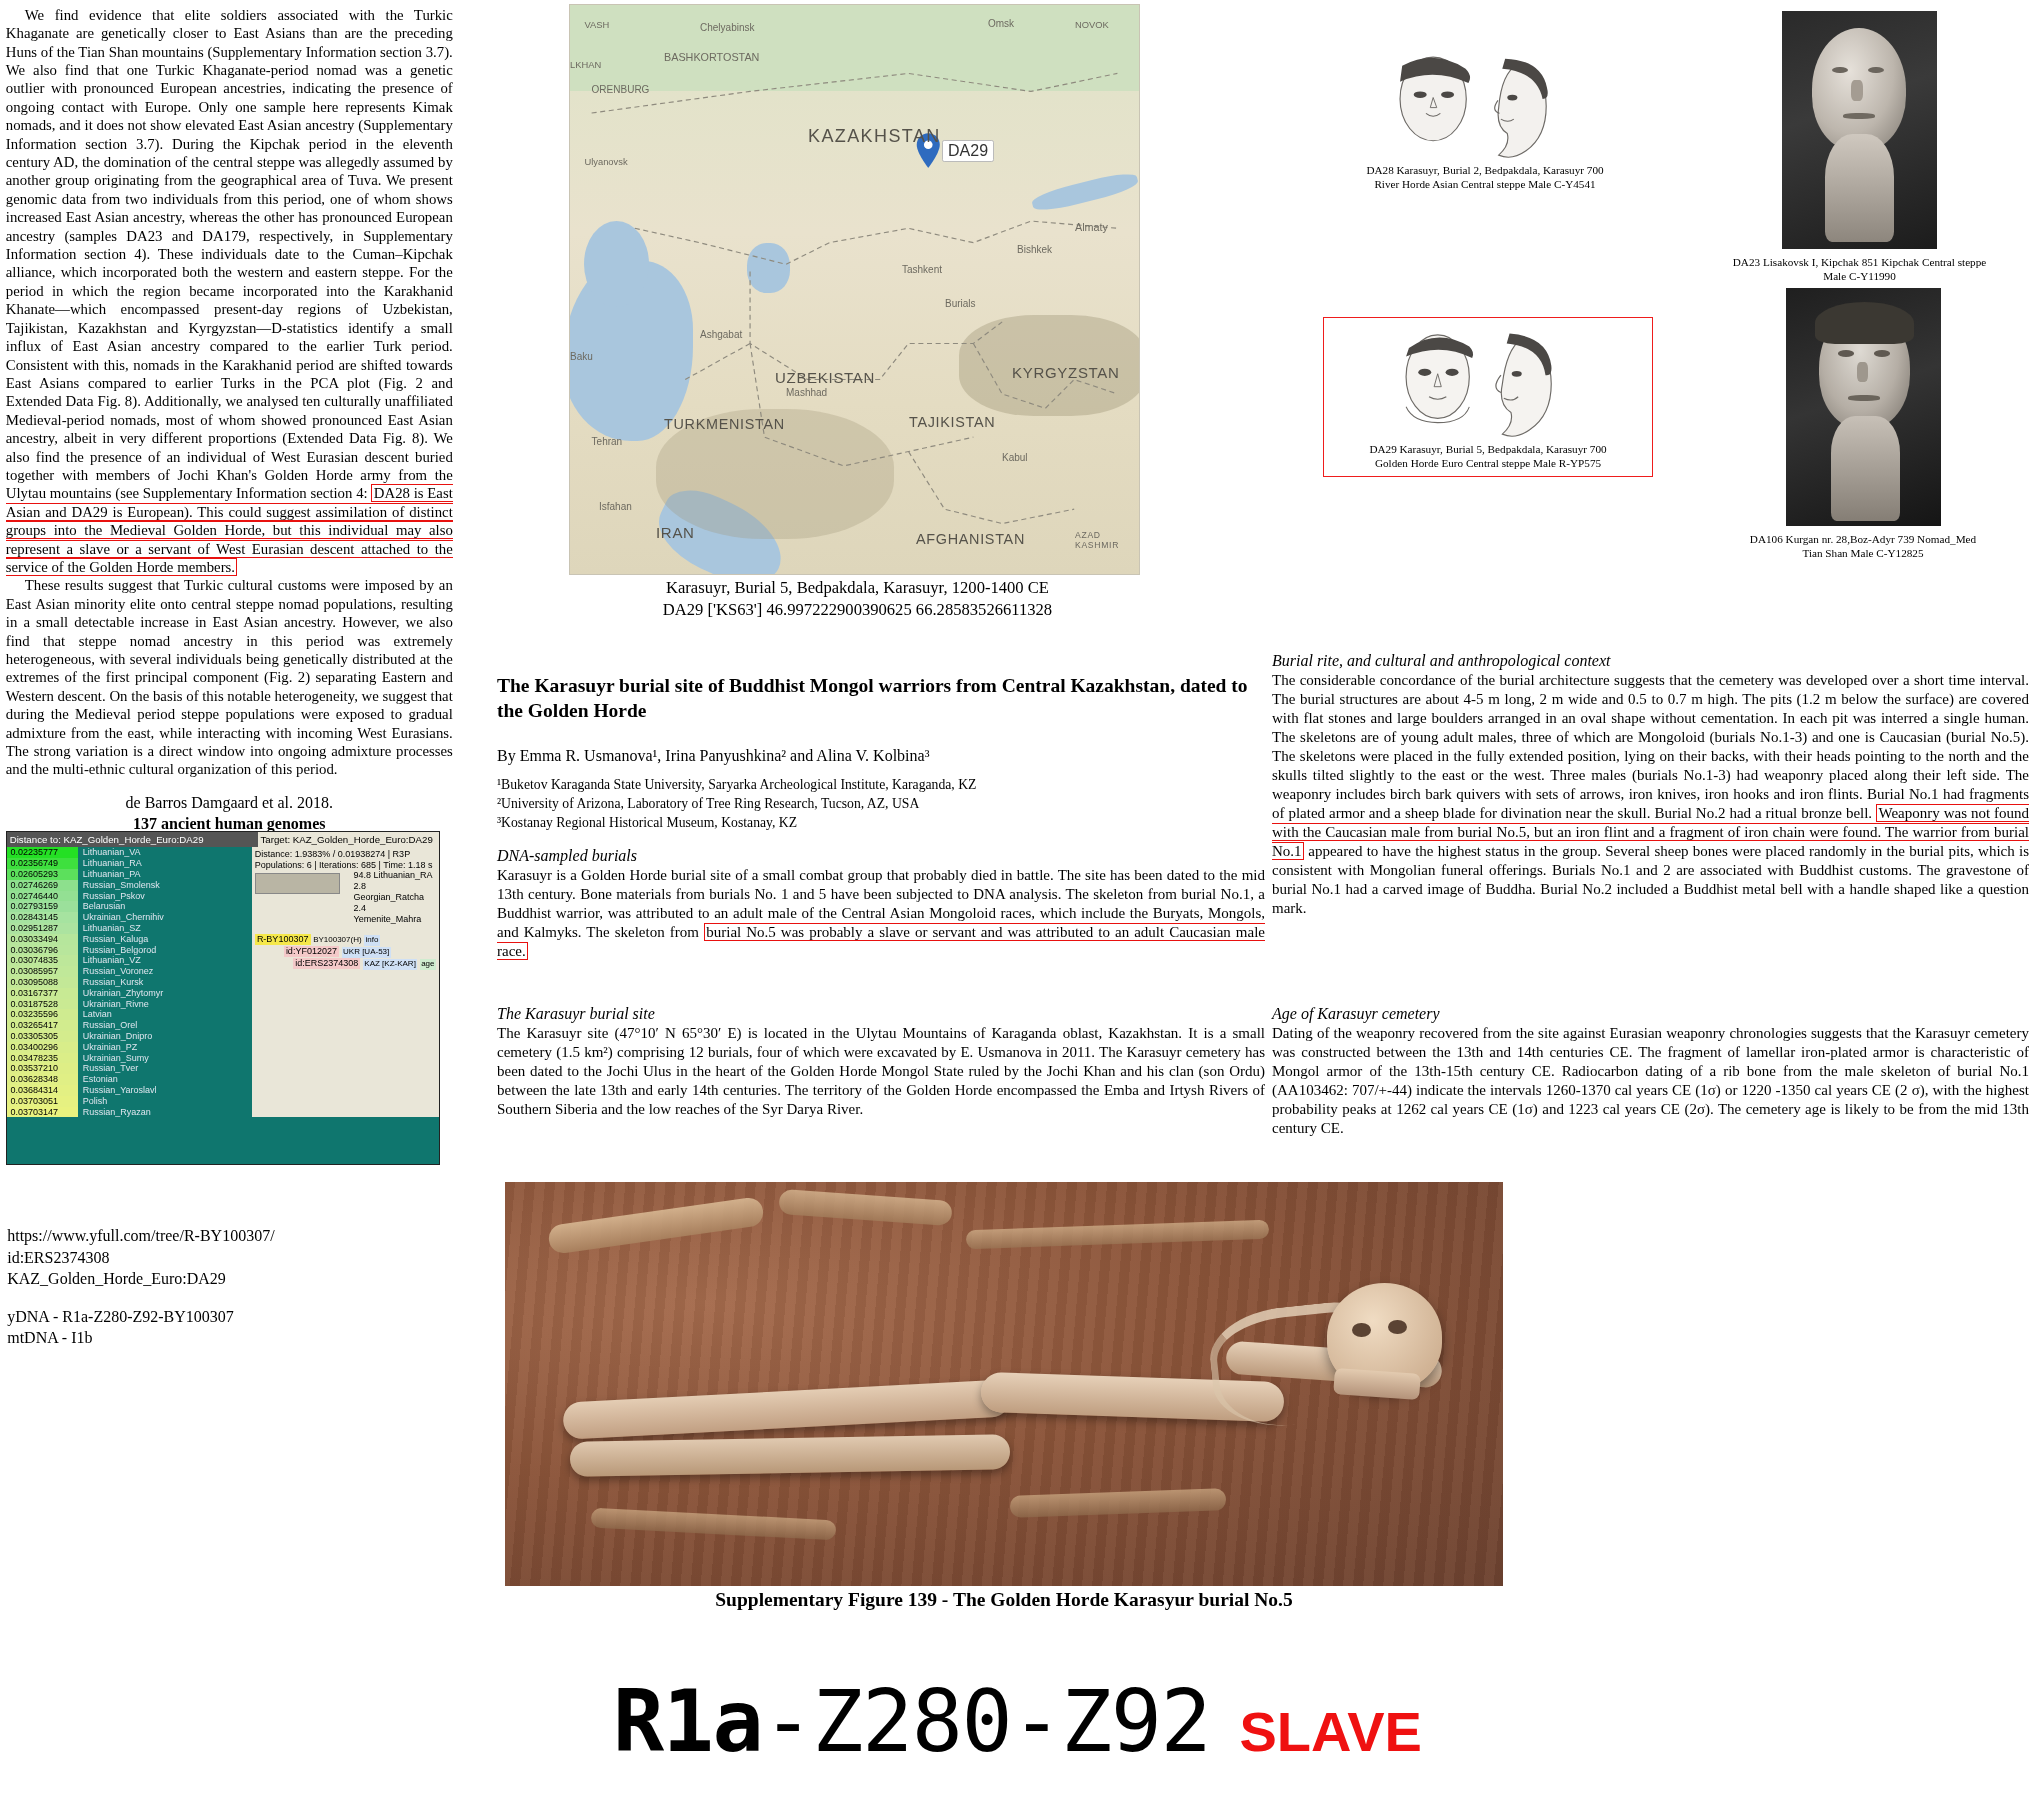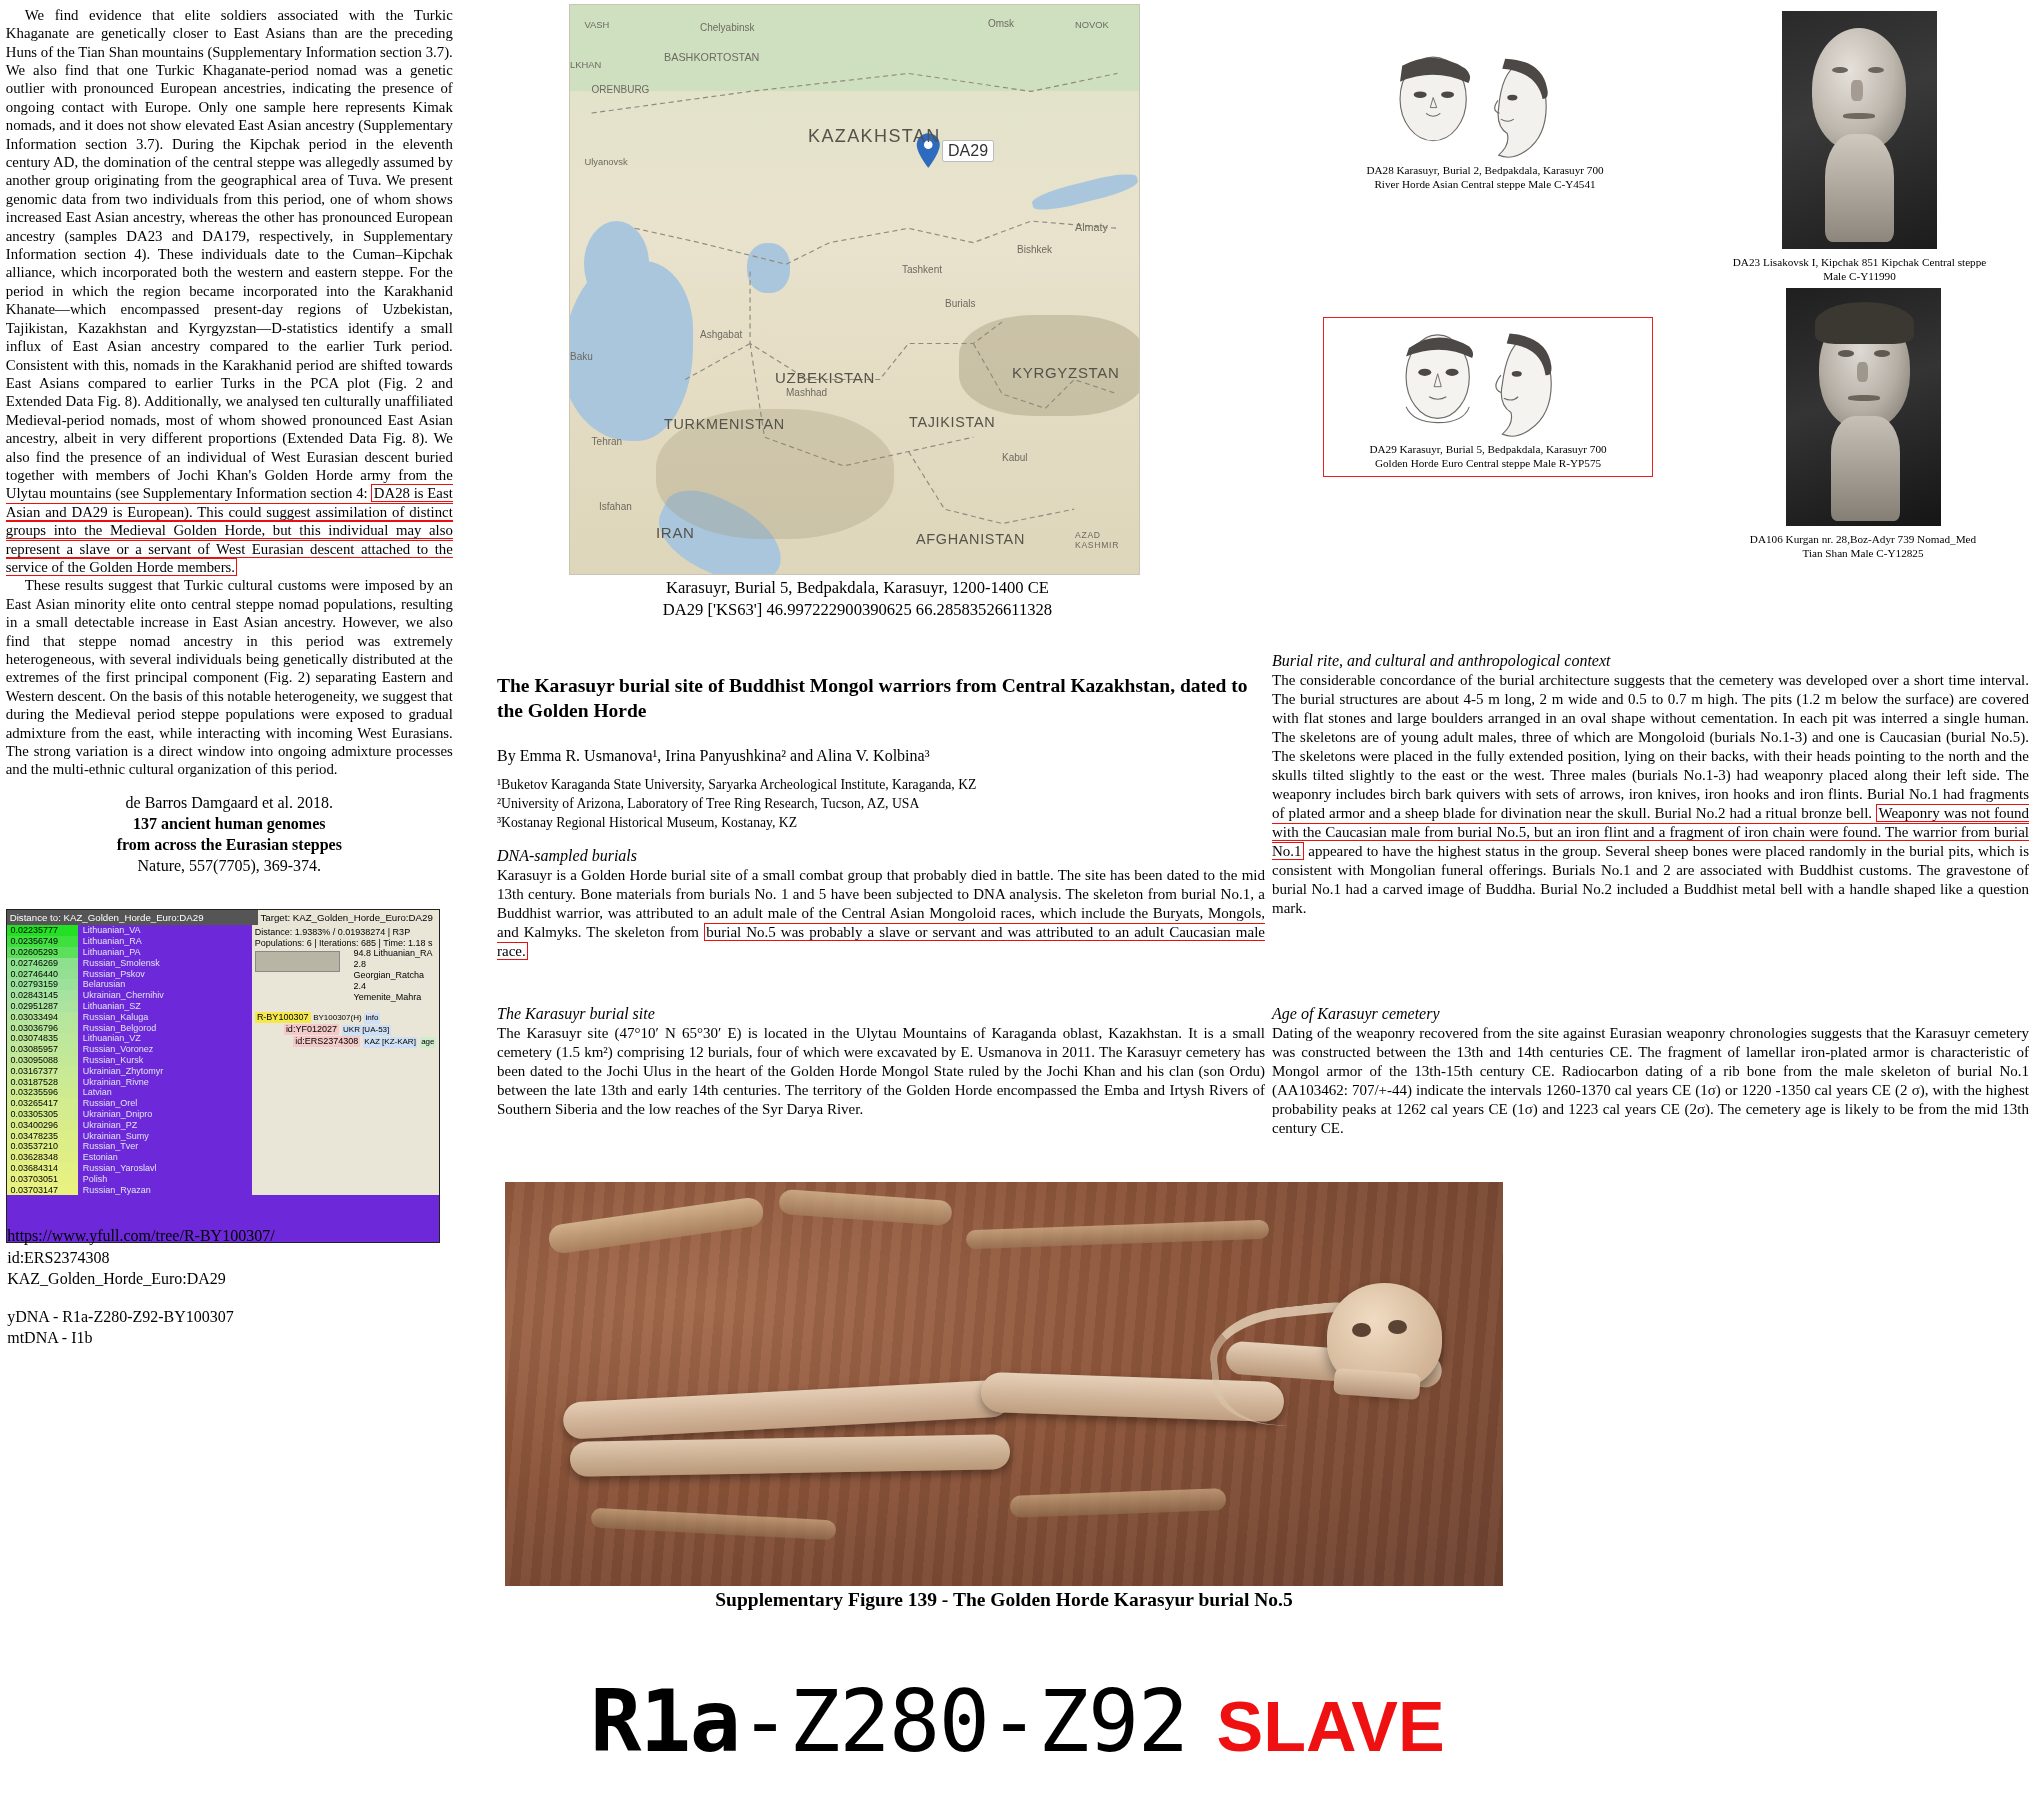--- a/index.html
+++ b/index.html
@@ -7,21 +7,21 @@
   .abs{position:absolute;}
 
   
   #left-col{left:5.8px;top:5.8px;width:447px;}
   #left-col p{margin:0 0 0 0;text-align:justify;font-size:14.8px;line-height:18.4px;text-indent:19px;}
   .hl-box{border:1.4px solid #e8110f;padding:0 1.4px;}
   .ref-block{margin-top:13px;text-align:center;font-size:16px;line-height:21px;}
   .ref-block .b{font-weight:bold;}
 
   
-  #oracle{left:5.8px;top:909px;width:432px;height:332px;background:#6d28d9;border:0.7px solid #222;}
+  #oracle{left:5.8px;top:831px;width:432px;height:332px;background:#0f766e;border:0.7px solid #222;}
   #oracle .hdr{display:flex;font-size:9.7px;color:#fff;font-family:"Liberation Sans",sans-serif;}
   #oracle .hdr .l{width:245px;padding:2.2px 2.9px;background:#555;}
   #oracle .hdr .r{flex:1;padding:2.2px 2.9px;background:#e9e6d8;color:#000;}
   #oracle .body{display:flex;}
   #oracle .left-list{width:245px;}
   #oracle .row{display:flex;font-size:9px;font-family:"Liberation Sans",sans-serif;line-height:10.8px;height:10.8px;}
   #oracle .row .d{width:68px;text-align:left;padding-left:3.6px;color:#000;}
   #oracle .row .n{color:#dfe6ef;padding-left:4.3px;}
   #oracle .right-pane{flex:1;background:#e9e6d8;font-size:9px;font-family:"Liberation Sans",sans-serif;color:#000;padding:1.4px 2.9px;}
   #oracle .right-pane .line{line-height:10.8px;}
@@ -58,21 +58,21 @@
   #age-sec{left:1272px;top:1005px;width:757px;}
 
   
   #burial{left:505px;top:1182px;width:998px;height:404px;background:#8a5a45;overflow:hidden;}
   #burial-cap{left:505px;top:1589px;width:998px;text-align:center;font-size:19.5px;font-weight:bold;}
 
   
   #banner{left:0;top:1672px;width:2035px;text-align:center;}
   #banner .mono{font-family:"DejaVu Sans Mono",monospace;font-size:85px;letter-spacing:-1.4px;}
   #banner .b1{font-weight:bold;}
-  #banner .slave{font-family:"Liberation Sans",sans-serif;font-weight:bold;color:#ef1111;font-size:70px;margin-left:29px;}
+  #banner .slave{font-family:"Liberation Sans",sans-serif;font-weight:bold;color:#ef1111;font-size:56px;margin-left:29px;}
 </style>
 </head>
 <body>
 
 <div class="abs" id="left-col">
   <p><span>We find evidence that elite soldiers associated with the Turkic Khaganate are genetically closer to East Asians than are the preceding Huns of the Tian Shan mountains (Supplementary Information section 3.7). We also find that one Turkic Khaganate-period nomad was a genetic outlier with pronounced European ancestries, indicating the presence of ongoing contact with Europe. Only one sample here represents Kimak nomads, and it does not show elevated East Asian ancestry (Supplementary Information section 3.7). During the Kipchak period in the eleventh century AD, the domination of the central steppe was allegedly assumed by another group originating from the geographical area of Tuva. We present genomic data from two individuals from this period, one of whom shows increased East Asian ancestry, whereas the other has pronounced European ancestry (samples DA23 and DA179, respectively, in Supplementary Information section 4). These individuals date to the Cuman–Kipchak alliance, which incorporated both the western and eastern steppe. For the period in which the region became incorporated into the Karakhanid Khanate—which encompassed present-day regions of Uzbekistan, Tajikistan, Kazakhstan and Kyrgyzstan—D-statistics identify a small influx of East Asian ancestry compared to the earlier Turk period. Consistent with this, nomads in the Karakhanid period are shifted towards East Asians compared to earlier Turks in the PCA plot (Fig. 2 and Extended Data Fig. 8). Additionally, we analysed ten culturally unaffiliated Medieval-period nomads, most of whom showed pronounced East Asian ancestry, albeit in very different proportions (Extended Data Fig. 8). We also find the presence of an individual of West Eurasian descent buried together with members of Jochi Khan's Golden Horde army from the Ulytau mountains (see Supplementary Information section 4:</span> <span class="hl-box">DA28 is East Asian and DA29 is European). This could suggest assimilation of distinct groups into the Medieval Golden Horde, but this individual may also represent a slave or a servant of West Eurasian descent attached to the service of the Golden Horde members.</span></p>
   <p>These results suggest that Turkic cultural customs were imposed by an East Asian minority elite onto central steppe nomad populations, resulting in a small detectable increase in East Asian ancestry. However, we also find that steppe nomad ancestry in this period was extremely heterogeneous, with several individuals being genetically distributed at the extremes of the first principal component (Fig. 2) separating Eastern and Western descent. On the basis of this notable heterogeneity, we suggest that during the Medieval period steppe populations were exposed to gradual admixture from the east, while interacting with incoming West Eurasians. The strong variation is a direct window into ongoing admixture processes and the multi-ethnic cultural organization of this period.</p>
   <div class="ref-block">
     <div>de Barros Damgaard et al. 2018.</div>
     <div class="b">137 ancient human genomes</div>

